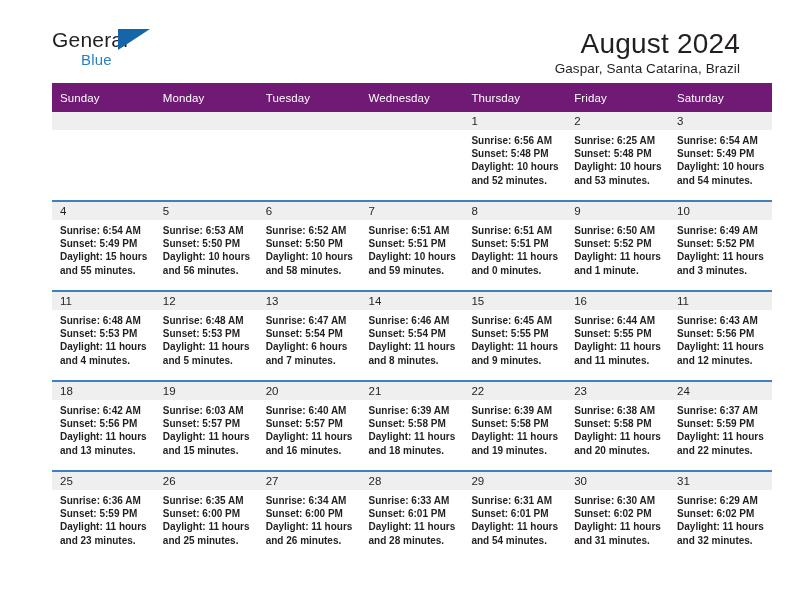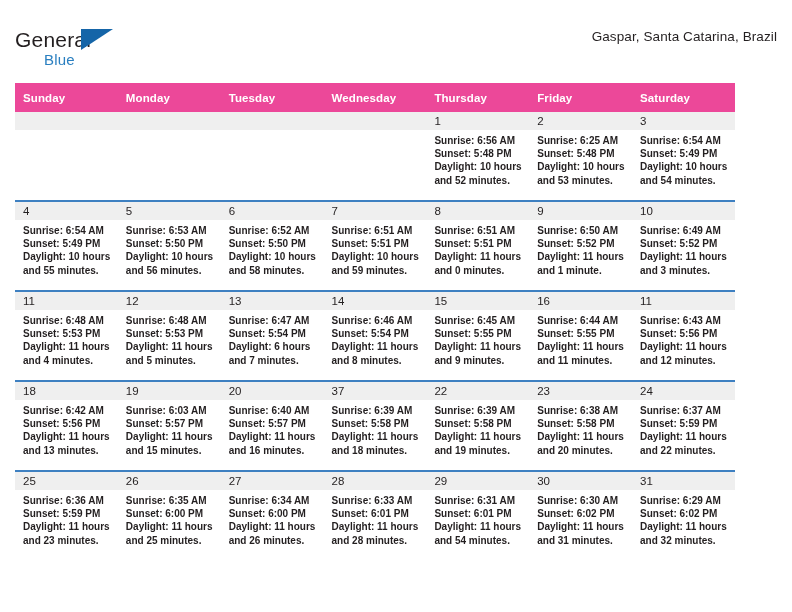--- a/index.html
+++ b/index.html
@@ -12,21 +12,21 @@
     height: 612px;
     font-family: "Liberation Sans", sans-serif;
     color: #231f20;
     overflow: hidden;
   }
   .page {
     position: relative;
     width: 792px;
     height: 612px;
     box-sizing: border-box;
-    padding: 0 15px;
+    padding: 0 52px;
   }
 
   
   .top-bar {
     display: flex;
     align-items: flex-start;
     justify-content: space-between;
     padding-top: 28px;
     height: 68px;
     box-sizing: border-box;
@@ -85,23 +85,23 @@
   }
 
   
   .calendar {
     margin-top: 15px;
     width: 720px;
     border-collapse: collapse;
     table-layout: fixed;
   }
   .calendar th {
-    background: #ec4899;
+    background: #701a75;
     color: #ffffff;
-    font-weight: bold;
+    font-weight: normal;
     font-size: 11.5px;
     text-align: left;
     padding: 5px 0 5px 8px;
     height: 19px;
     letter-spacing: .1px;
   }
   .calendar td {
     vertical-align: top;
     padding: 0;
     border-top: 2px solid #3e80c1;
@@ -145,20 +145,21 @@
 
   <div class="top-bar">
 
     <div class="logo">
       <span class="logo-general">General</span>
       <span class="logo-flag"></span>
       <span class="logo-blue">Blue</span>
     </div>
 
     <div class="title-block">
+      <div class="cal-title">August 2024</div>
       <div class="cal-subtitle">Gaspar, Santa Catarina, Brazil</div>
     </div>
 
   </div>
 
   <table class="calendar">
     <thead>
       <tr>
         <th>Sunday</th>
         <th>Monday</th>
@@ -222,21 +223,21 @@
             </div>
           </td>
         </tr>
         <tr class="week-row">
           <td>
             <div class="day-cell">
               <div class="day-num">4</div>
               <div class="day-info">
                 <div>Sunrise: 6:54 AM</div>
                 <div>Sunset: 5:49 PM</div>
-                <div class="daylight">Daylight: 10 hours and 55 minutes.</div>
+                <div class="daylight">Daylight: 15 hours and 55 minutes.</div>
               </div>
             </div>
           </td>
           <td>
             <div class="day-cell">
               <div class="day-num">5</div>
               <div class="day-info">
                 <div>Sunrise: 6:53 AM</div>
                 <div>Sunset: 5:50 PM</div>
                 <div class="daylight">Daylight: 10 hours and 56 minutes.</div>
@@ -392,21 +393,21 @@
               <div class="day-num">20</div>
               <div class="day-info">
                 <div>Sunrise: 6:40 AM</div>
                 <div>Sunset: 5:57 PM</div>
                 <div class="daylight">Daylight: 11 hours and 16 minutes.</div>
               </div>
             </div>
           </td>
           <td>
             <div class="day-cell">
-              <div class="day-num">37</div>
+              <div class="day-num">21</div>
               <div class="day-info">
                 <div>Sunrise: 6:39 AM</div>
                 <div>Sunset: 5:58 PM</div>
                 <div class="daylight">Daylight: 11 hours and 18 minutes.</div>
               </div>
             </div>
           </td>
           <td>
             <div class="day-cell">
               <div class="day-num">22</div>

